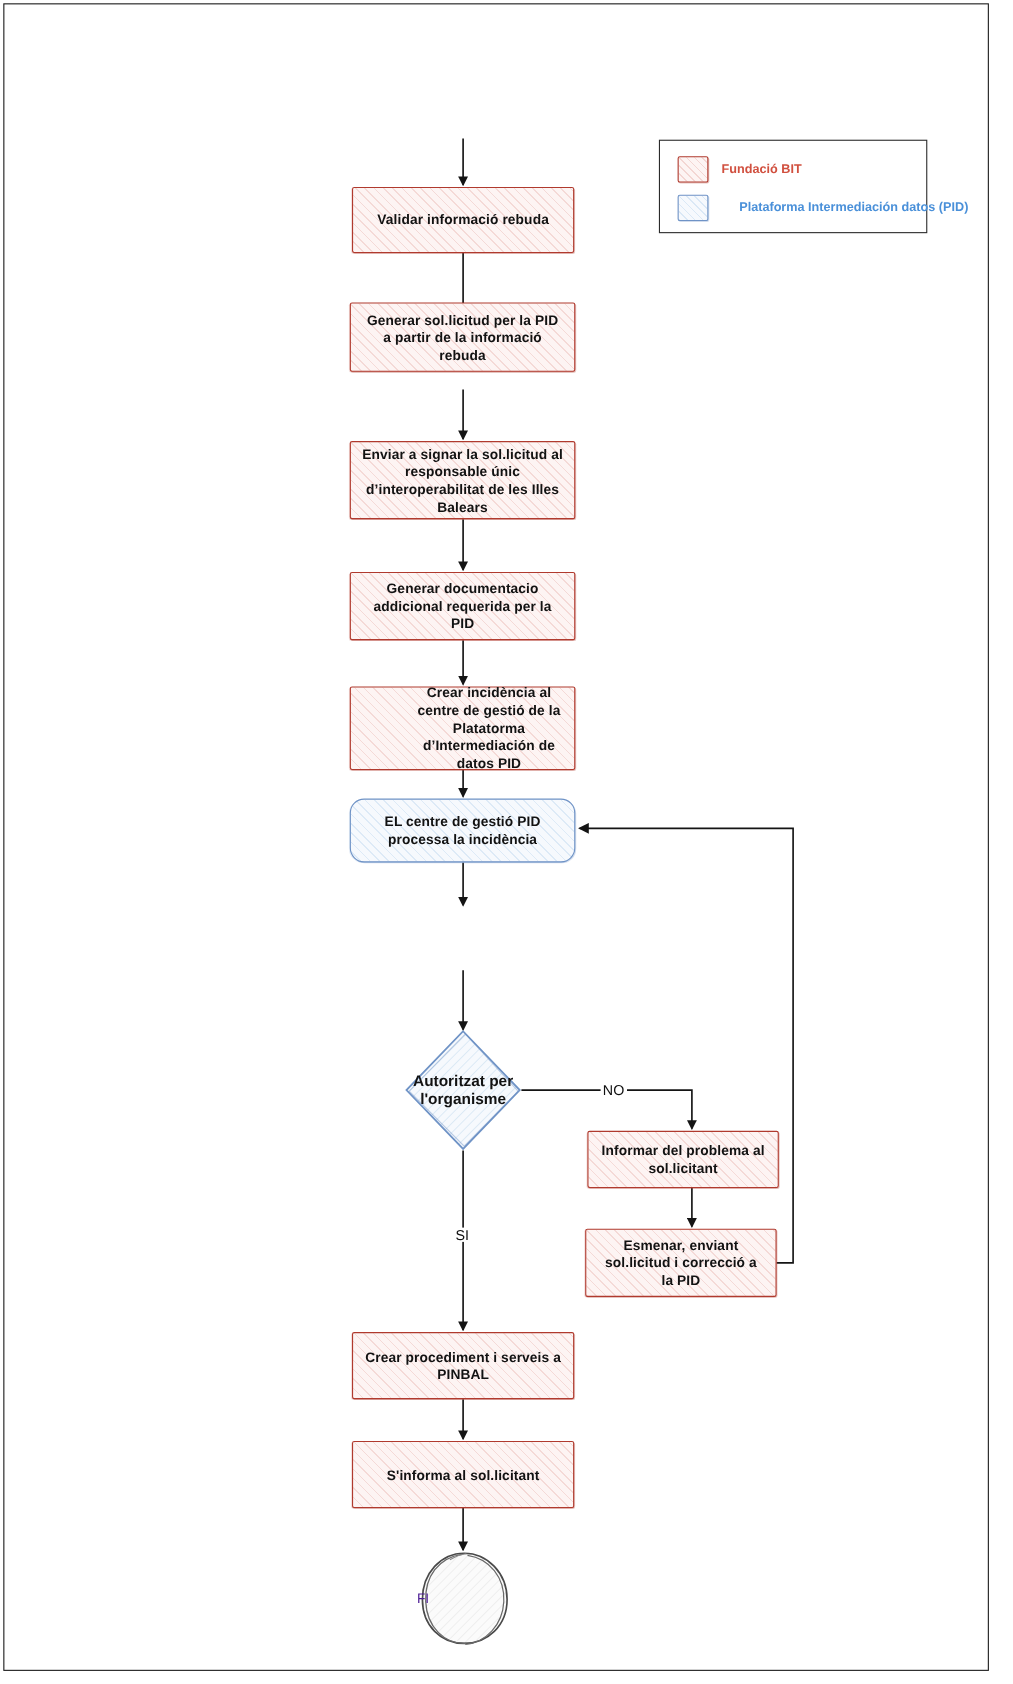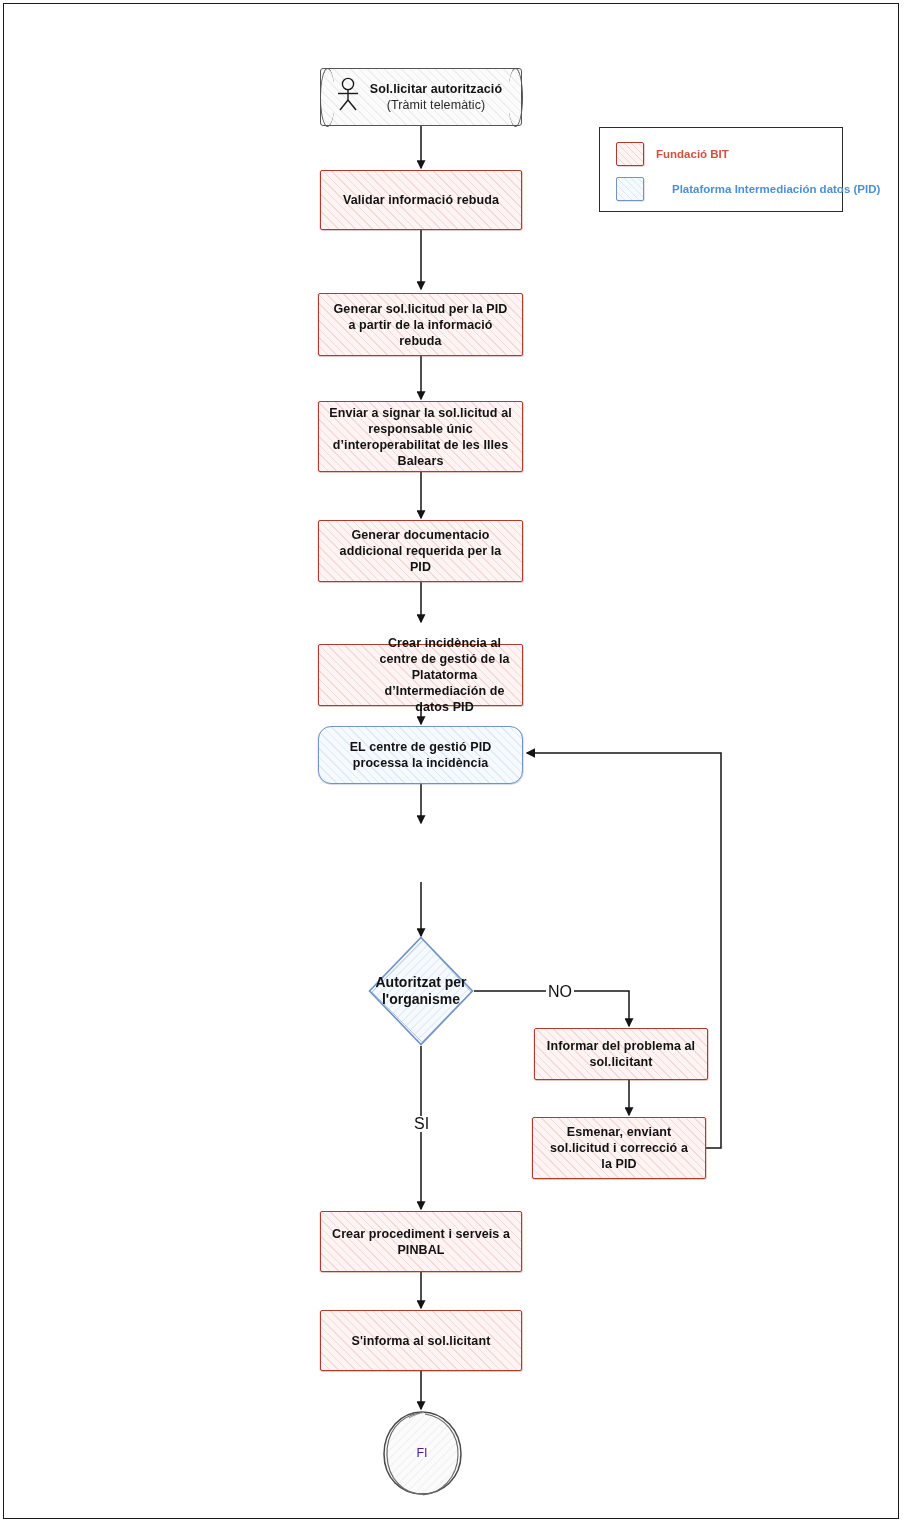--- a/index.html
+++ b/index.html
@@ -122,29 +122,28 @@
     font-size:14px; font-weight:bold; color:#121212;
     text-align:center; line-height:1.25;
     width:105px;
   }
 
   
   .end-wrap{ position:absolute; }
   .end-wrap .lbl{
     position:absolute; left:0; right:0; top:50%;
     transform:translateY(-50%);
-    text-align:center;
     font-size:12.5px; font-weight:normal; color:#4c1d95;
     z-index:3;
   }
 
   
   .edge-label{
     position:absolute;
-    font-size:16px;
+    font-size:13px;
     font-weight:normal;
     color:#111111;
     background:#ffffff;
     padding:0 2px;
     line-height:1;
   }
 
   
   #legend{
     position:absolute;
@@ -233,53 +232,38 @@
       <path d="M 706 1148 L 721 1148 L 721 753 L 527 753" marker-end="url(#arrowL)"></path>
 
       <path d="M 421 1046 L 421 1209" marker-end="url(#arrow)"></path>
 
       <path d="M 421 1272 L 421 1308" marker-end="url(#arrow)"></path>
 
       <path d="M 421 1371 L 421 1409" marker-end="url(#arrow)"></path>
     </g>
   </svg>
 
-  <div class="node box-start" style="left:320px; top:68px; width:202px; height:58px;">
-    <span class="actor">
-      <svg width="26" height="36" viewBox="0 0 26 36">
-        <circle cx="13" cy="7" r="5.6" fill="none" stroke="#1c1c1c" stroke-width="1.4"></circle>
-        <line x1="13" y1="12.8" x2="13" y2="23" stroke="#1c1c1c" stroke-width="1.4"></line>
-        <line x1="3" y1="16.5" x2="23" y2="16.5" stroke="#1c1c1c" stroke-width="1.4"></line>
-        <line x1="13" y1="23" x2="5" y2="33" stroke="#1c1c1c" stroke-width="1.4"></line>
-        <line x1="13" y1="23" x2="21" y2="33" stroke="#1c1c1c" stroke-width="1.4"></line>
-      </svg>
-    </span>
-    <span class="start-text">
-      <span class="l1">Sol.licitar autorització</span><br>
-      <span class="l2">(Tràmit telemàtic)</span>
-    </span>
-  </div>
 
   <div class="node box-red" style="left:320px; top:170px; width:202px; height:60px;">
     <span class="lbl">Validar informació rebuda</span>
   </div>
 
-  <div class="node box-red" style="left:318px; top:293px; width:205px; height:63px;">
+  <div class="node box-red" style="left:318px; top:275px; width:205px; height:63px;">
     <span class="lbl">Generar sol.licitud per la PID a partir de la informació rebuda</span>
   </div>
 
   <div class="node box-red" style="left:318px; top:401px; width:205px; height:71px;">
     <span class="lbl">Enviar a signar la sol.licitud al responsable únic d’interoperabilitat de les Illes Balears</span>
   </div>
 
   <div class="node box-red" style="left:318px; top:520px; width:205px; height:62px;">
     <span class="lbl">Generar documentacio addicional requerida per la PID</span>
   </div>
 
-  <div class="node box-red" style="left:318px; top:644px; width:205px; height:62px;padding-left:48px;">
+  <div class="node box-red" style="left:318px; top:624px; width:205px; height:76px;padding-left:48px;">
     <span class="lbl">Crear incidència al centre de gestió de la Platatorma d’Intermediación de datos PID</span>
   </div>
 
   <div class="node box-blue" style="left:318px; top:726px; width:205px; height:58px;">
     <span class="lbl">EL centre de gestió PID processa la incidència</span>
   </div>
 
 
   <div class="diamond-wrap" style="left:368px; top:936px; width:106px; height:110px;">
     <svg class="diamond-shape" viewBox="0 0 106 110" preserveAspectRatio="none">

